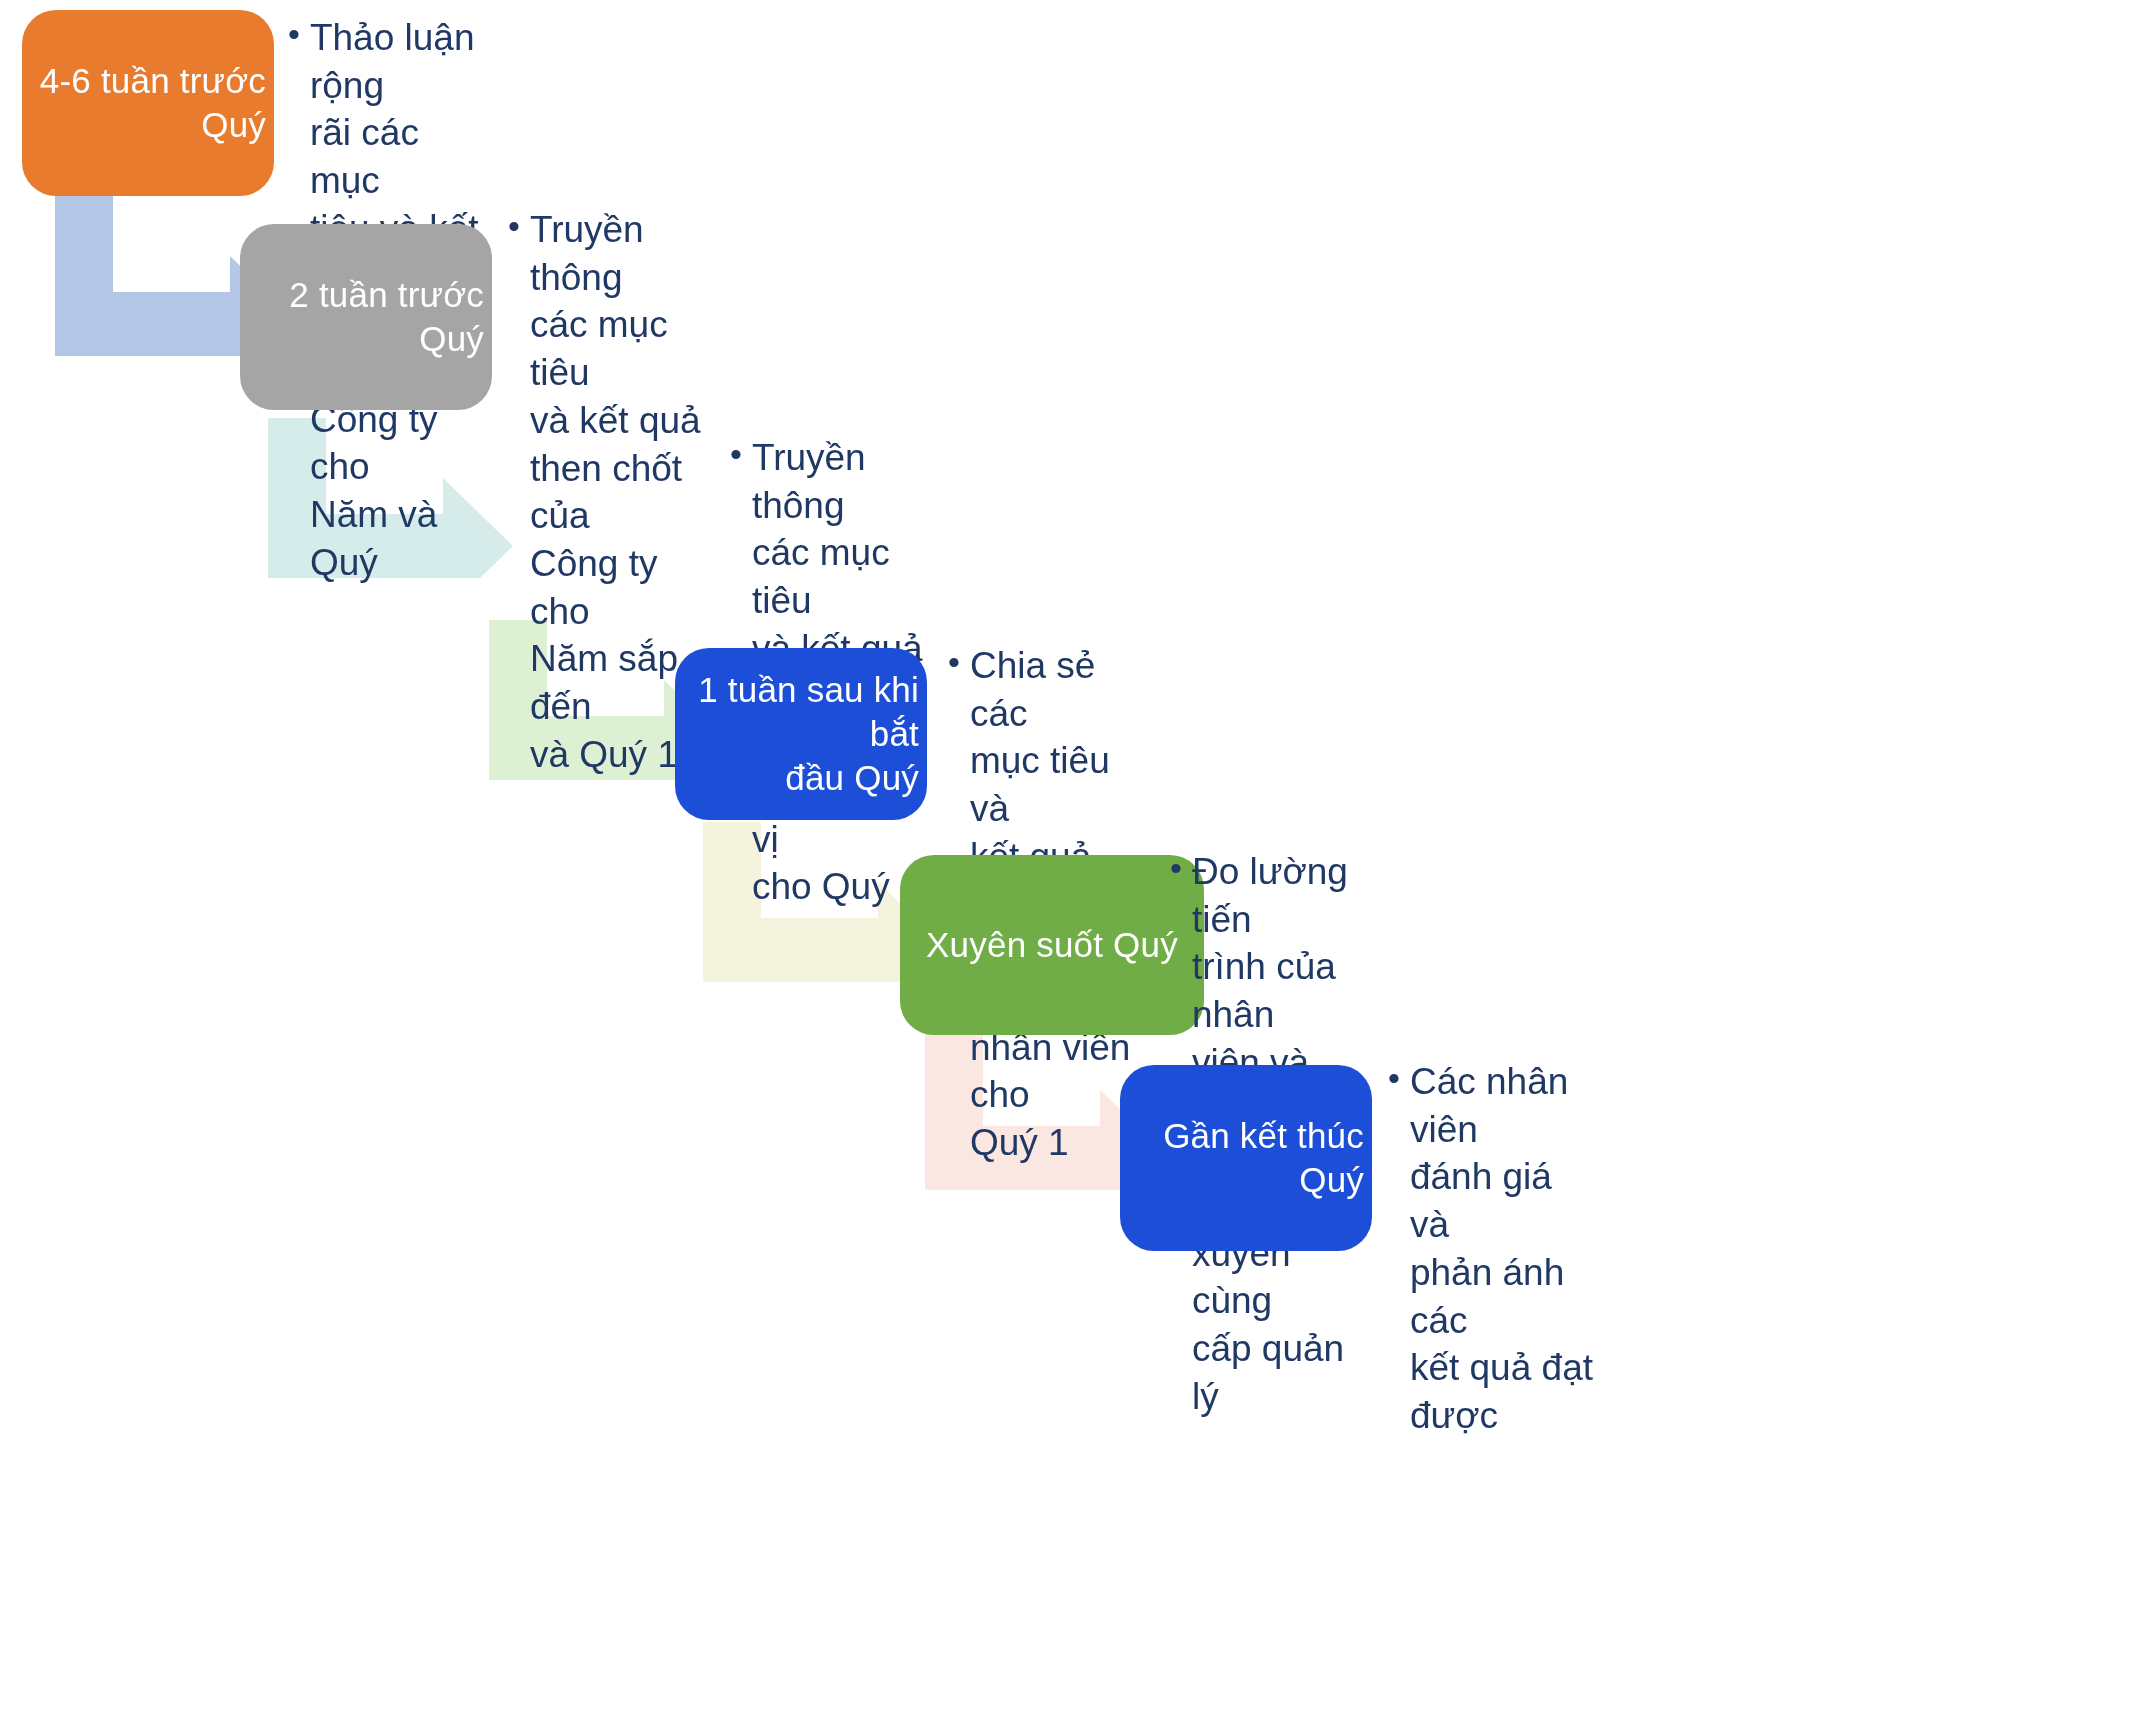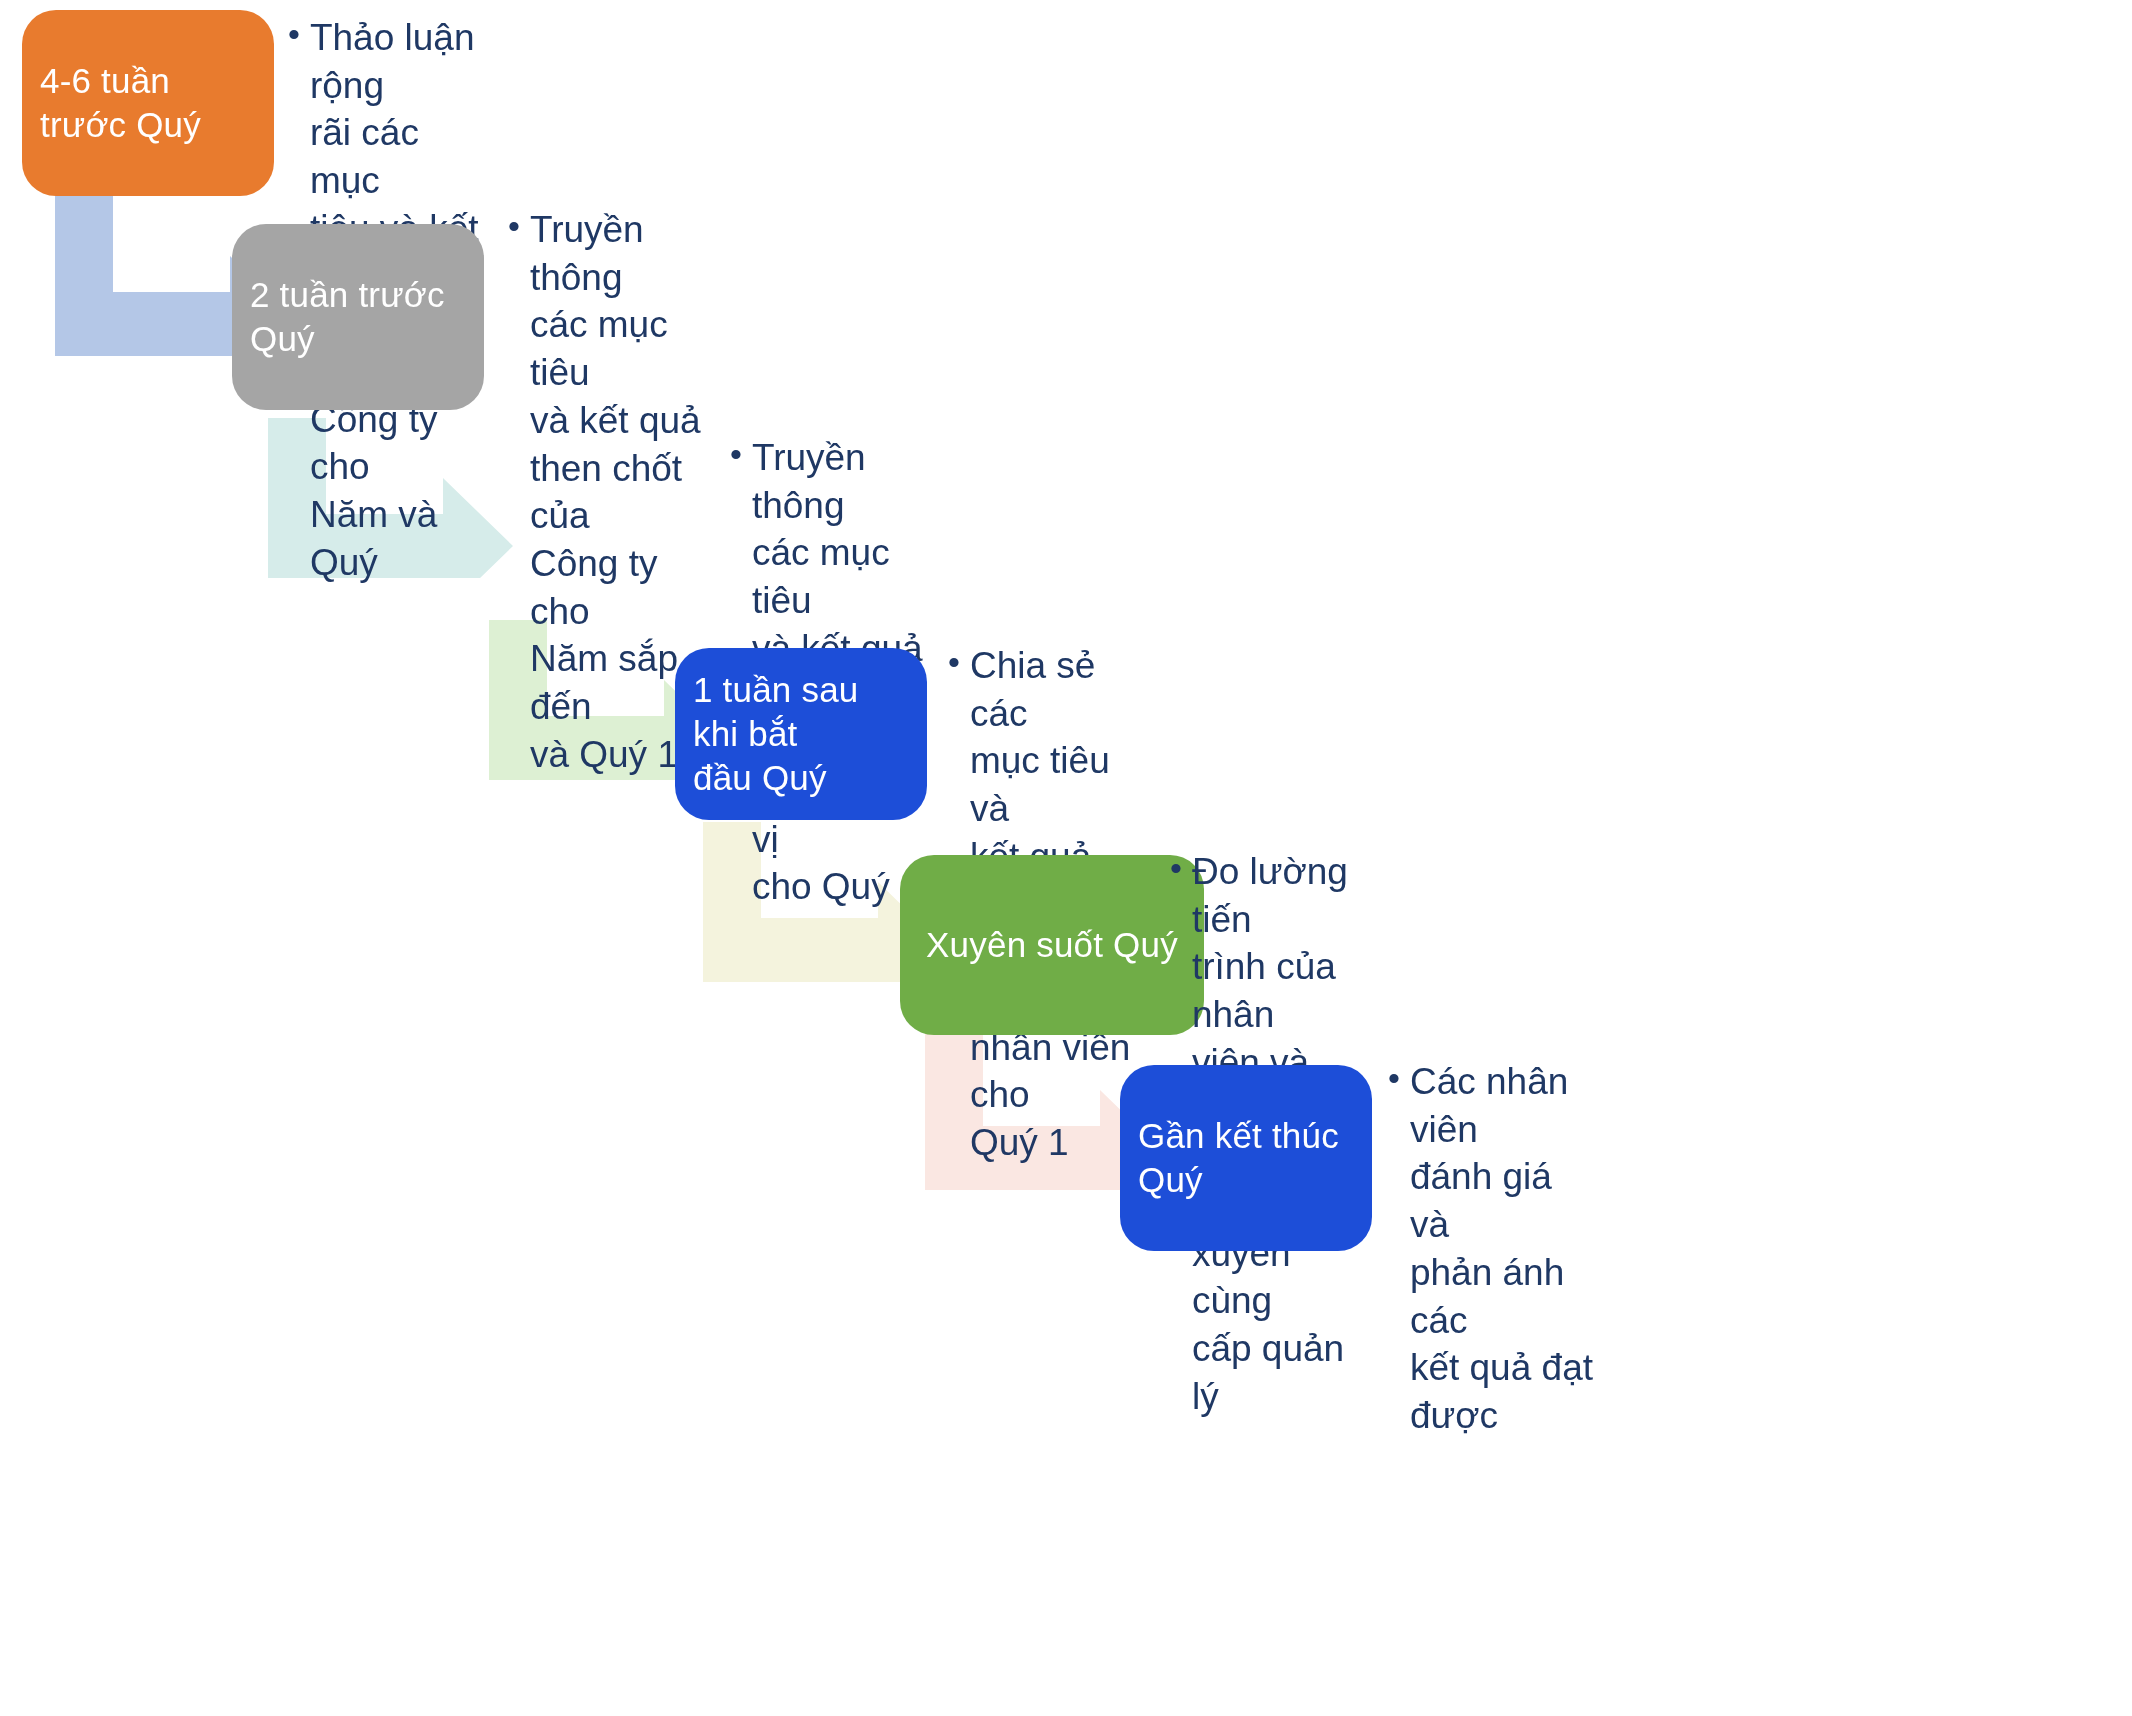--- a/index.html
+++ b/index.html
@@ -20,27 +20,27 @@
     background: #ffffff;
   }
 
   
   .step-box {
     position: absolute;
     border-radius: 34px;
     display: flex;
     align-items: center;
     justify-content: center;
-    text-align: left;
+    text-align: right;
     color: #ffffff;
     font-size: 35px;
     line-height: 1.25;
     letter-spacing: .2px;
     box-sizing: border-box;
-    padding: 8px 18px;
+    padding: 8px 8px;
   }
 
   
   .bullet-block {
     position: absolute;
     color: #1F3864;
     font-size: 37px;
     line-height: 1.29;
   }
   .bullet-row {
@@ -113,21 +113,21 @@
       <span class="bullet-dot">•</span>
       <span class="bullet-text">Thảo luận rộng
 rãi các mục
 tiêu và kết quả
 then chốt của
 Công ty cho
 Năm và Quý</span>
     </div>
   </div>
 
-  <div class="step-box" style="left:232px; top:224px; width:252px; height:186px; background:#A5A5A5;">
+  <div class="step-box" style="left:240px; top:224px; width:252px; height:186px; background:#A5A5A5;">
     <span>2 tuần trước Quý</span>
   </div>
   <div class="bullet-block" style="left:508px; top:206px; width:200px;">
     <div class="bullet-row">
       <span class="bullet-dot">•</span>
       <span class="bullet-text">Truyền thông
 các mục tiêu
 và kết quả
 then chốt của
 Công ty cho

